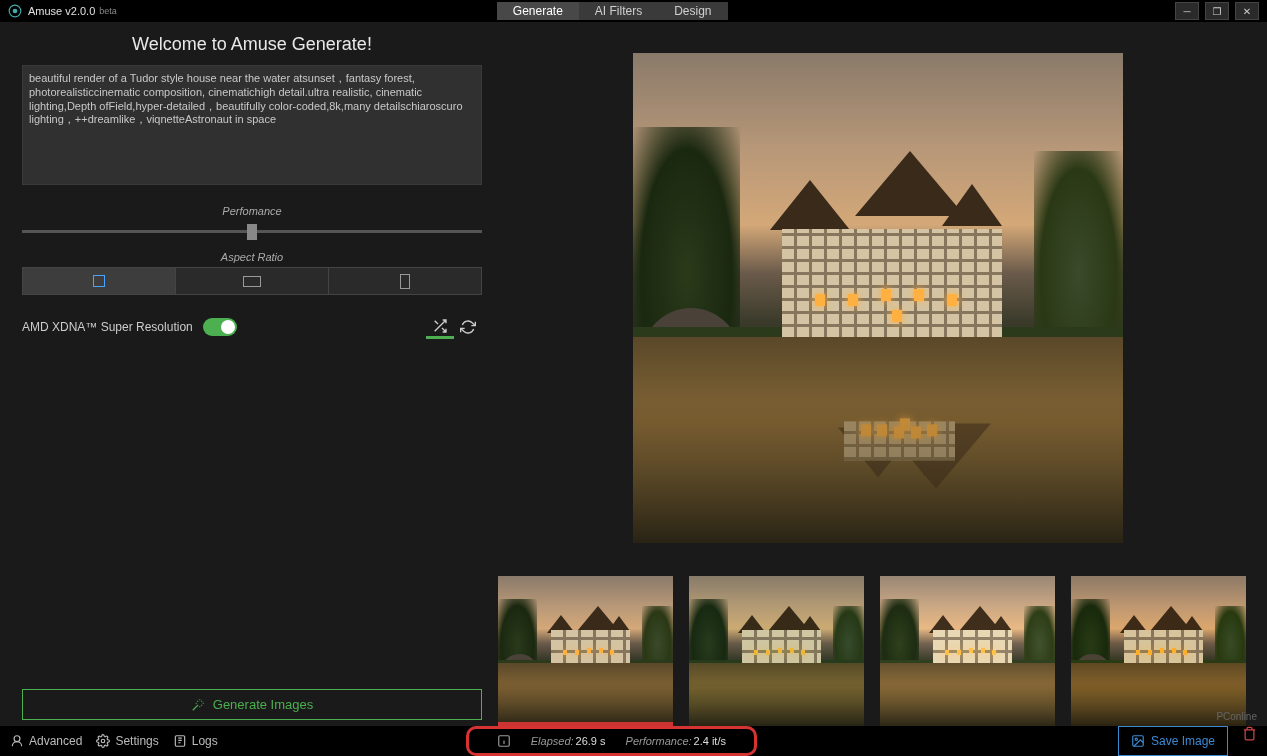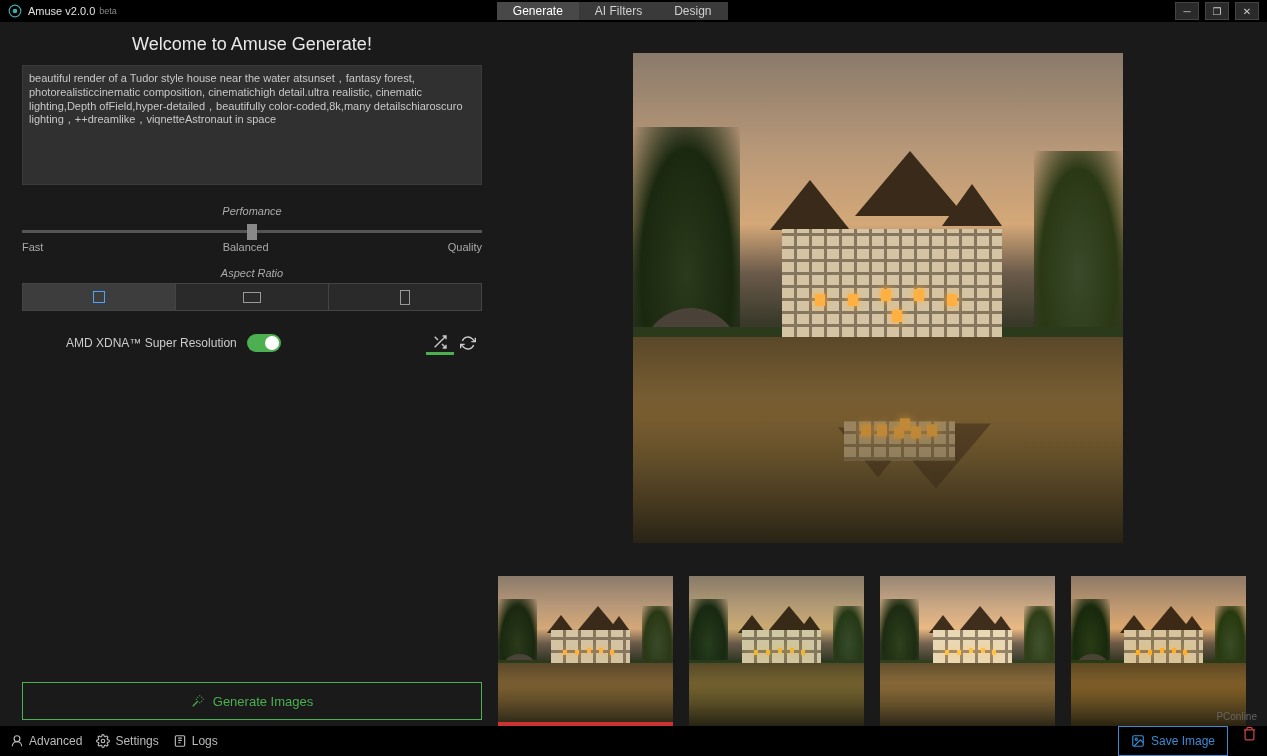--- a/index.html
+++ b/index.html
@@ -44,29 +44,29 @@
 .aspect { flex:1; }
 .aspect .lbl { font-size:11px; font-style:italic; color:#aaa; text-align:center; display:block; }
 .aspect-btns { display:flex; border:1px solid #444; margin-top:4px; }
 .aspect-btn { flex:1; height:26px; background:#2a2a2a; border:none; border-right:1px solid #444; display:flex; align-items:center; justify-content:center; cursor:pointer; }
 .aspect-btn:last-child { border-right:none; }
 .aspect-btn.active { background:#3d3d3d; }
 .ar-box { border:1.5px solid #4aa3ff; }
 .ar-box.dim { border-color:#999; }
 
 .sr-row { display:flex; align-items:center; margin-top:20px; }
-.sr-label { font-size:12px; color:#ccc;margin-left:44px; }
+.sr-label { font-size:12px; color:#ccc; }
 .toggle { width:34px; height:18px; border-radius:9px; background:#4caf50; margin-left:10px; position:relative; cursor:pointer; }
 .toggle .knob { width:14px; height:14px; border-radius:50%; background:#fff; position:absolute; top:2px; right:2px; }
 .sr-spacer { flex:1; }
 .icon-btn { width:28px; height:24px; background:transparent; border:none; color:#ccc; display:flex; align-items:center; justify-content:center; cursor:pointer; }
 .icon-btn.active-underline { border-bottom:3px solid #4caf50; }
 
 .left-spacer { flex:1; }
-.gen-btn { height:38px; border:1px solid #4caf50; background:transparent; color:#4caf50; font-size:13px; display:flex; align-items:center; justify-content:center; gap:8px; cursor:pointer; margin-bottom:6px; }
+.gen-btn { height:31px; border:1px solid #4caf50; background:transparent; color:#4caf50; font-size:13px; display:flex; align-items:center; justify-content:center; gap:8px; cursor:pointer; margin-bottom:6px; }
 
 
 .preview { flex:1; background:#1a1a1a; display:flex; align-items:center; justify-content:center; }
 .preview-img { width:490px; height:490px; position:relative; overflow:hidden; }
 .thumbs { display:flex; gap:16px; margin-top:10px; }
 .thumb { width:175px; height:150px; position:relative; overflow:hidden; cursor:pointer; }
 .thumb.active::after { content:""; position:absolute; bottom:0; left:0; right:0; height:4px; background:#cc3333; }
 
 
 .scene { position:absolute; inset:0; background:linear-gradient(to bottom, #8a7a6a 0%, #b89878 20%, #d4a878 35%, #6a5a4a 45%, #3a3a2a 55%, #1a1a12 100%); }
@@ -135,25 +135,20 @@
 
   <div class="left">
     <div class="welcome">
       <h1>Welcome to Amuse Generate!</h1>
     </div>
     <textarea class="prompt-box" style="">beautiful render of a Tudor style house near the water atsunset，fantasy forest, photorealisticcinematic composition, cinematichigh detail.ultra realistic, cinematic lighting,Depth ofField,hyper-detailed，beautifully color-coded,8k,many detailschiaroscuro lighting，++dreamlike，viqnetteAstronaut in space</textarea>
 
     <div class="perf-section">
       <span class="perf-label">Perfomance</span>
       <input type="range" class="slider" min="0" max="100" value="50" style="">
-      <div class="slider-labels">
-        <span>Fast</span>
-        <span>Balanced</span>
-        <span>Quality</span>
-      </div>
     </div>
 
     <div class="row2">
       <div class="aspect">
         <span class="lbl">Aspect Ratio</span>
         <div class="aspect-btns">
           <button class="aspect-btn active">
               <span class="ar-box" style="width:12px;height:12px"></span>
             </button>
           <button class="aspect-btn">
@@ -337,20 +332,28 @@
     <span>Settings</span>
   </div>
   <div class="bb-btn">
     <svg width="14" height="14" viewBox="0 0 24 24" fill="none" stroke="#bbb" stroke-width="2">
         <rect x="4" y="3" width="16" height="18" rx="2"></rect>
         <path d="M9 7h6M9 11h6M9 15h4"></path>
       </svg>
     <span>Logs</span>
   </div>
   <div style="flex:0 0 220px"></div>
+  <div class="stats-box">
+    <svg width="14" height="14" viewBox="0 0 24 24" fill="none" stroke="#999" stroke-width="2">
+        <rect x="3" y="3" width="18" height="18" rx="2"></rect>
+        <path d="M12 8h.01M11 12h1v4h1"></path>
+      </svg>
+    <span><span class="stat-label">Elapsed:</span><span class="stat-val">26.9 s</span></span>
+    <span><span class="stat-label">Performance:</span><span class="stat-val">2.4 it/s</span></span>
+  </div>
   <div class="bb-spacer2"></div>
   <button class="save-btn">
     <svg width="14" height="14" viewBox="0 0 24 24" fill="none" stroke="#3a8ad4" stroke-width="2">
         <rect x="3" y="3" width="18" height="18" rx="2"></rect>
         <circle cx="9" cy="9" r="2"></circle>
         <path d="M21 15l-5-5L5 21"></path>
       </svg>
     <span>Save Image</span>
   </button>
   <span class="trash">

